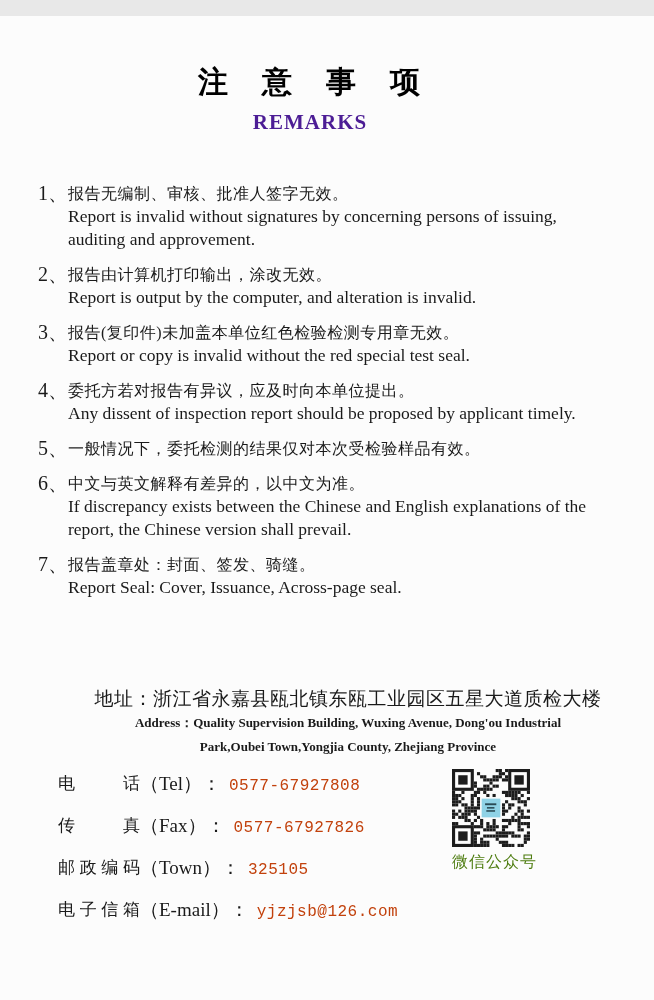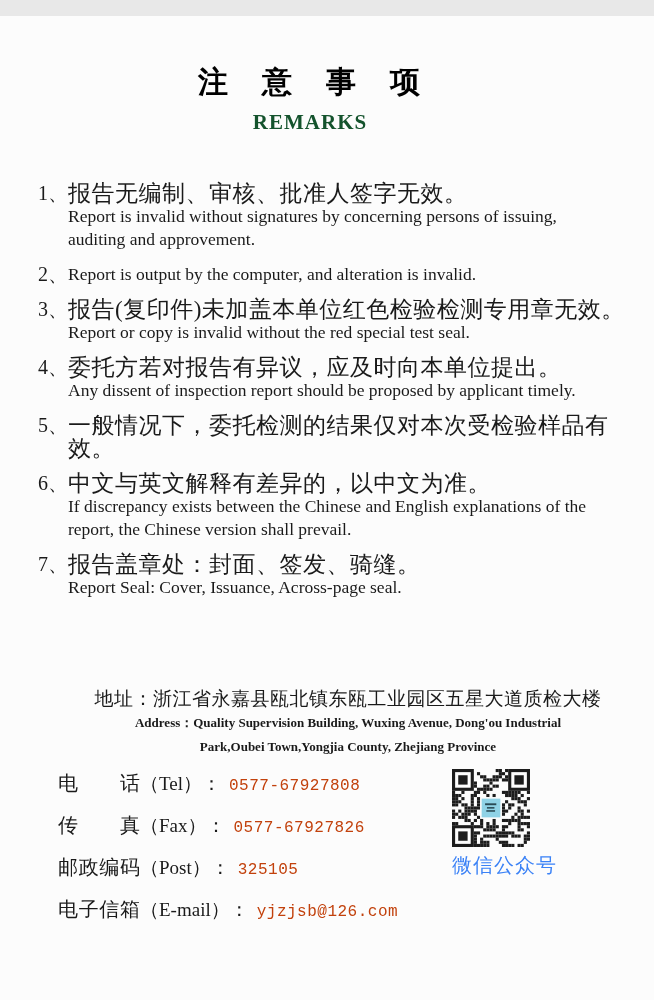--- a/index.html
+++ b/index.html
@@ -12,54 +12,54 @@
     font-family:"Liberation Serif","DejaVu Serif",serif;
     color:#1a1a1a;
   }
   
   .header{position:absolute;top:48px;left:0;width:620px;text-align:center;}
   .title-cjk{
     font-size:30px;font-weight:bold;color:#000;
     letter-spacing:2px;line-height:36px;white-space:nowrap;
   }
   .title-en{
-    margin-top:9px;font-size:21px;font-weight:bold;color:#14532d;
+    margin-top:9px;font-size:21px;font-weight:bold;color:#4c1d95;
     letter-spacing:1px;line-height:26px;
   }
   
   .remarks{position:absolute;top:166px;left:38px;width:592px;}
   .remark{display:flex;margin-bottom:12px;}
   .remark .num{
     flex:0 0 30px;font-size:20px;line-height:23px;white-space:nowrap;
   }
   .remark .body{flex:1 1 auto;max-width:560px;}
-  .zh-line{font-size:23px;line-height:23px;letter-spacing:0.5px;}
+  .zh-line{font-size:16px;line-height:23px;letter-spacing:0.5px;}
   .en-lines{font-size:17.5px;line-height:23px;white-space:pre-line;}
   
   .address{position:absolute;top:670px;left:58px;width:580px;text-align:center;}
   .address .zh-line{font-size:19px;line-height:25px;}
   .address .en-lines{font-size:13px;line-height:24px;font-weight:bold;}
   
   .contacts{position:absolute;top:756px;left:58px;width:380px;}
   .contact-row{height:23px;margin-bottom:19px;white-space:nowrap;}
   .contact-row .spread{
     display:inline-block;width:82px;vertical-align:bottom;
-    font-size:20px;line-height:23px;
+    font-size:17px;line-height:23px;
     text-align:justify;text-align-last:justify;
   }
   .contact-row .paren{font-size:19px;line-height:23px;}
   .contact-row .value{
     margin-left:8px;
     font-family:"Liberation Mono","DejaVu Sans Mono",monospace;
     font-size:16px;letter-spacing:0.5px;color:#c2410c;
   }
   
   .qr-block{position:absolute;left:452px;top:753px;width:78px;text-align:center;}
   .qr-block svg{display:block;width:78px;height:78px;}
-  .qr-label{margin-top:5px;font-size:20px;color:#3b82f6;letter-spacing:1px;white-space:nowrap;}
+  .qr-label{margin-top:5px;font-size:16px;color:#4d7c0f;letter-spacing:1px;white-space:nowrap;}
 </style>
 </head>
 <body>
 
 <div class="page">
 
   <div class="header">
     <div class="title-cjk">注　意　事　项</div>
     <div class="title-en">REMARKS</div>
   </div>
@@ -69,20 +69,21 @@
       <div class="num">1、</div>
       <div class="body">
         <div class="zh-line">报告无编制、审核、批准人签字无效。</div>
         <div class="en-lines">Report is invalid without signatures by concerning persons of issuing,
 auditing and approvement.</div>
       </div>
     </div>
     <div class="remark">
       <div class="num">2、</div>
       <div class="body">
+        <div class="zh-line">报告由计算机打印输出，涂改无效。</div>
         <div class="en-lines">Report is output by the computer, and alteration is invalid.</div>
       </div>
     </div>
     <div class="remark">
       <div class="num">3、</div>
       <div class="body">
         <div class="zh-line">报告(复印件)未加盖本单位红色检验检测专用章无效。</div>
         <div class="en-lines">Report or copy is invalid without the red special test seal.</div>
       </div>
     </div>
@@ -123,21 +124,21 @@
   </div>
 
   <div class="contacts">
     <div class="contact-row">
       <span class="spread">电话</span><span class="paren">（Tel）：</span><span class="value">0577-67927808</span>
     </div>
     <div class="contact-row">
       <span class="spread">传真</span><span class="paren">（Fax）：</span><span class="value">0577-67927826</span>
     </div>
     <div class="contact-row">
-      <span class="spread">邮政编码</span><span class="paren">（Post）：</span><span class="value">325105</span>
+      <span class="spread">邮政编码</span><span class="paren">（Town）：</span><span class="value">325105</span>
     </div>
     <div class="contact-row">
       <span class="spread">电子信箱</span><span class="paren">（E-mail）：</span><span class="value">yjzjsb@126.com</span>
     </div>
   </div>
 
   <div class="qr-block">
     <svg id="qr-svg" viewBox="0 0 25 25" fill="#1c1c1c">
         <rect x="14" y="0" width="1" height="1"></rect>
         <rect x="15" y="0" width="1" height="1"></rect>

